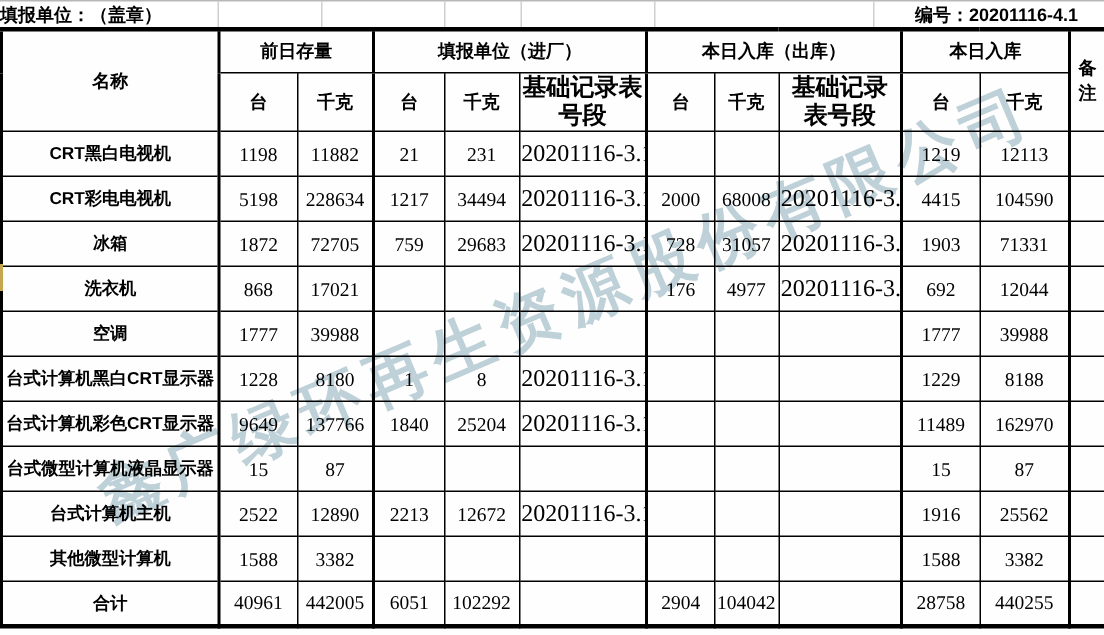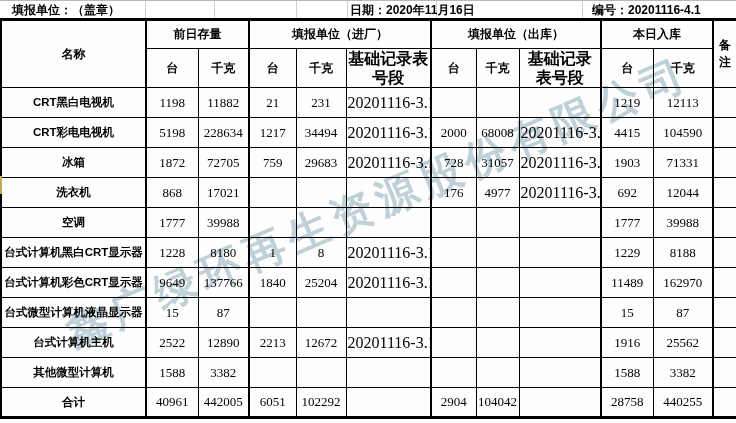--- a/index.html
+++ b/index.html
@@ -49,23 +49,22 @@
 
   <div class="wm">鑫广绿环再生资源股份有限公司</div>
 
   <div class="topbar">
     <div class="vline" style="left:145px"></div>
     <div class="vline" style="left:214px"></div>
     <div class="vline" style="left:296px"></div>
     <div class="vline" style="left:347px"></div>
     <div class="vline" style="left:436px"></div>
     <div class="vline" style="left:582px"></div>
-    <span class="lbl" style="left:12px">填报单位：（盖章）</span>
-    <span class="lbl" style="left:350px">日期：2020年11月16日</span>
-    <span class="lbl" style="left:592px">编号：20201116-4.1</span>
+    <span class="lbl" style="left:0">填报单位：（盖章）</span>
+    <span class="lbl" style="left:610px">编号：20201116-4.1</span>
   </div>
 
   <div class="edge-mark"></div>
 
   <table class="main">
     <colgroup>
       <col style="width:145px">
         <col style="width:52px">
         <col style="width:51px">
       <col style="width:47px">
@@ -76,21 +75,21 @@
         <col style="width:82px">
       <col style="width:52px">
         <col style="width:60px">
         <col style="width:24px">
     </colgroup>
     <thead>
       <tr class="r1">
         <th rowspan="2" class="zh">名称</th>
         <th colspan="2" class="zh sec-l">前日存量</th>
         <th colspan="3" class="zh sec-l">填报单位（进厂）</th>
-        <th colspan="3" class="zh sec-l">填报单位（出库）</th>
+        <th colspan="3" class="zh sec-l">本日入库（出库）</th>
         <th colspan="2" class="zh sec-l">本日入库</th>
         <th rowspan="2" class="zh sec-l">备注</th>
       </tr>
       <tr class="r2">
         <th class="zh sec-l">台</th>
         <th class="zh">千克</th>
         <th class="zh sec-l">台</th>
         <th class="zh">千克</th>
         <th class="rec-h">基础记录表号段</th>
         <th class="zh sec-l">台</th>

